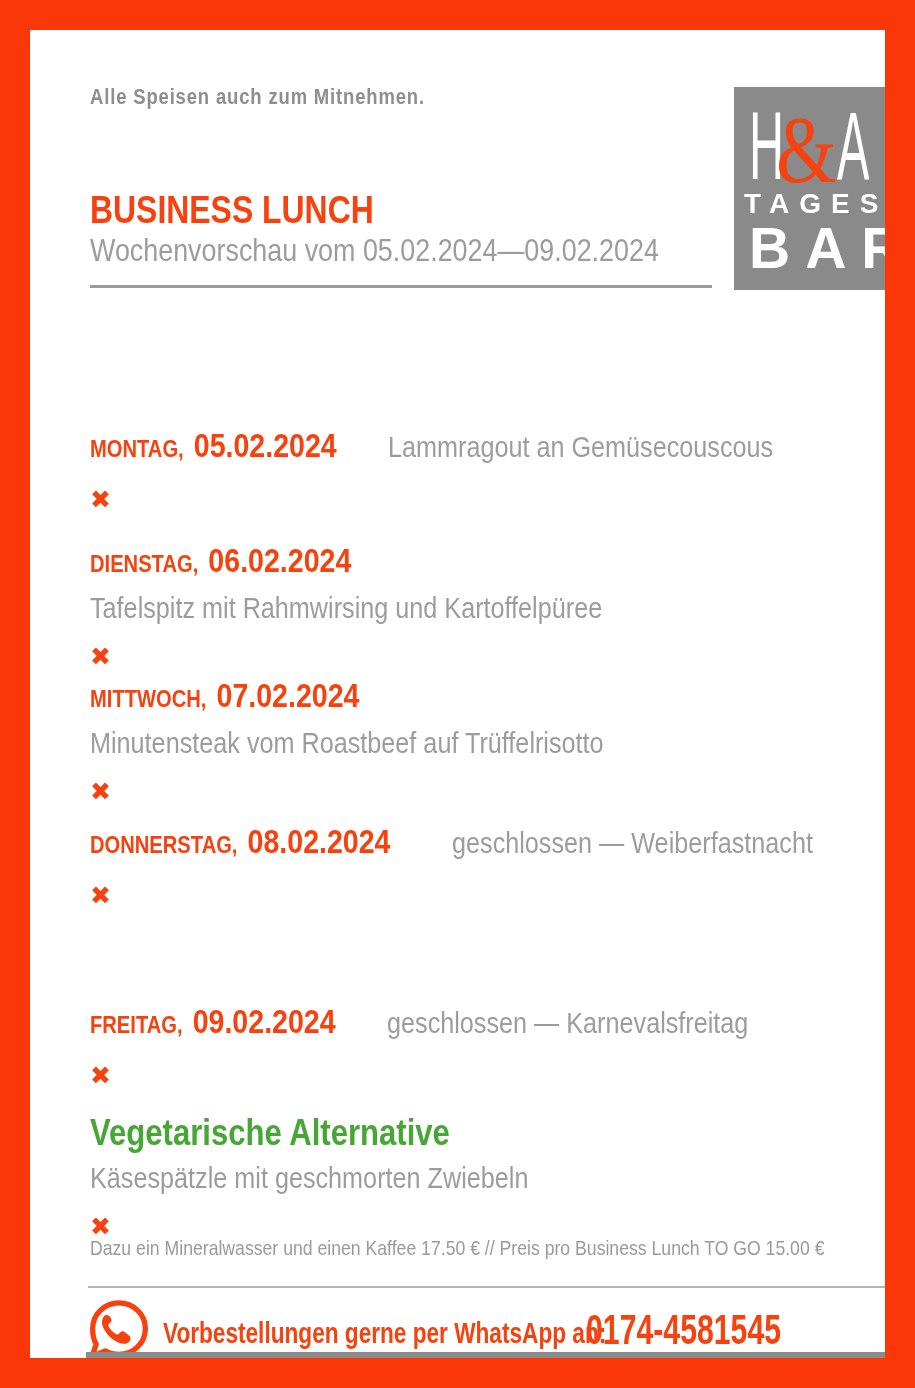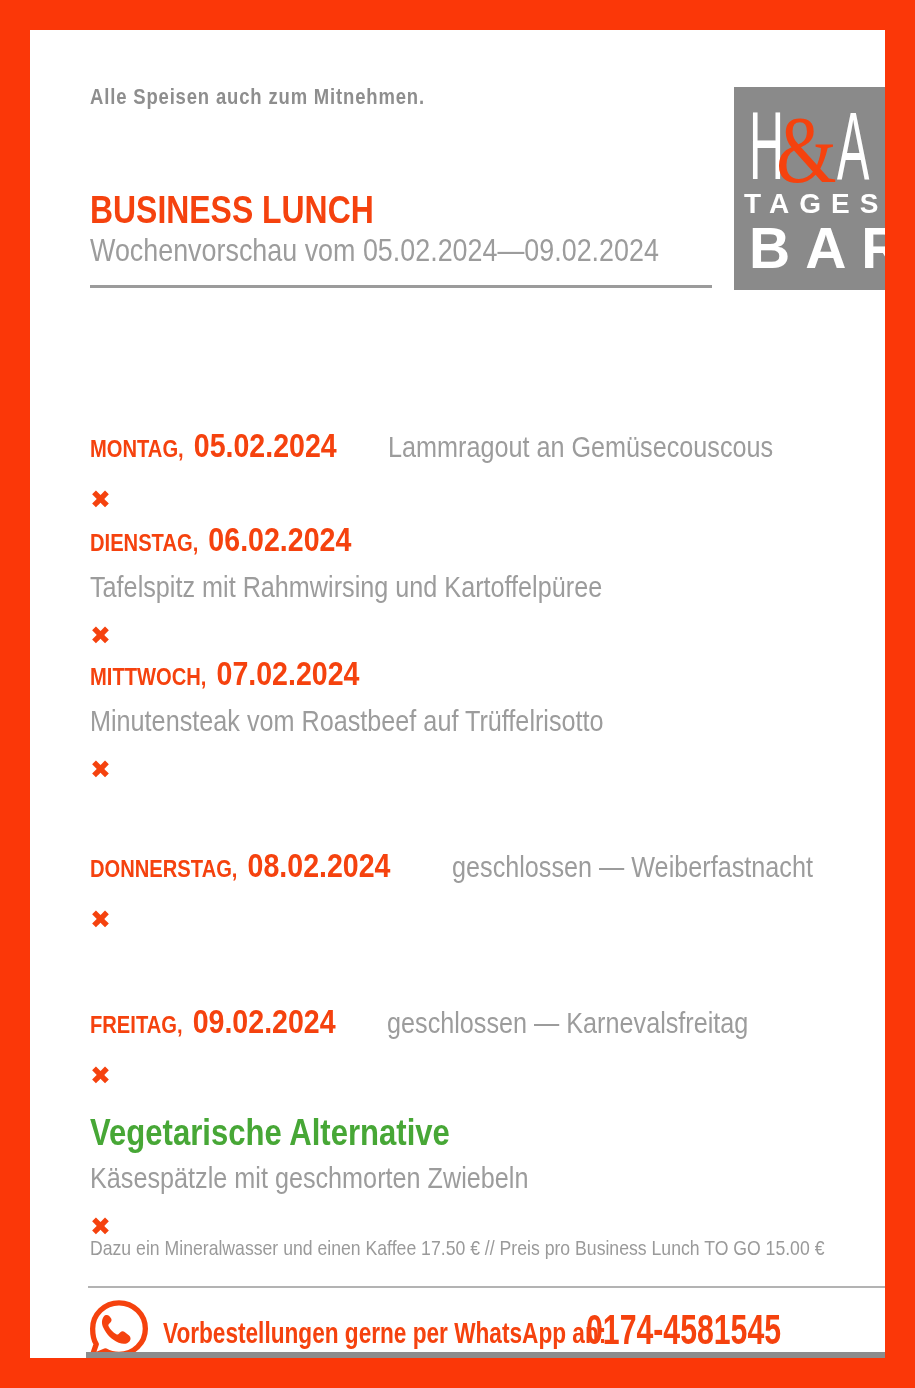--- a/index.html
+++ b/index.html
@@ -150,37 +150,37 @@
   <div class="divider"></div>
 
   <div class="section" style="top:392px">
     <div class="day-line cond">
       <span class="day-name">MONTAG,</span><span class="day-date">05.02.2024</span>
     </div>
     <div class="dish cond">Lammragout an Gemüsecouscous</div>
     <div class="xmark">✖</div>
   </div>
 
-  <div class="section" style="top:490px">
+  <div class="section" style="top:511px">
     <div class="day-line cond">
       <span class="day-name">DIENSTAG,</span><span class="day-date">06.02.2024</span>
     </div>
     <div class="dish cond">Tafelspitz mit Rahmwirsing und Kartoffelpüree</div>
     <div class="xmark">✖</div>
   </div>
 
-  <div class="section" style="top:624px">
+  <div class="section" style="top:646px">
     <div class="day-line cond">
       <span class="day-name">MITTWOCH,</span><span class="day-date">07.02.2024</span>
     </div>
     <div class="dish cond">Minutensteak vom Roastbeef auf Trüffelrisotto</div>
     <div class="xmark">✖</div>
   </div>
 
-  <div class="section" style="top:812px">
+  <div class="section" style="top:788px">
     <div class="day-line cond">
       <span class="day-name">DONNERSTAG,</span><span class="day-date">08.02.2024</span>
     </div>
     <div class="dish cond">geschlossen — Weiberfastnacht</div>
     <div class="xmark">✖</div>
   </div>
 
   <div class="section" style="top:968px">
     <div class="day-line cond">
       <span class="day-name">FREITAG,</span><span class="day-date">09.02.2024</span>

